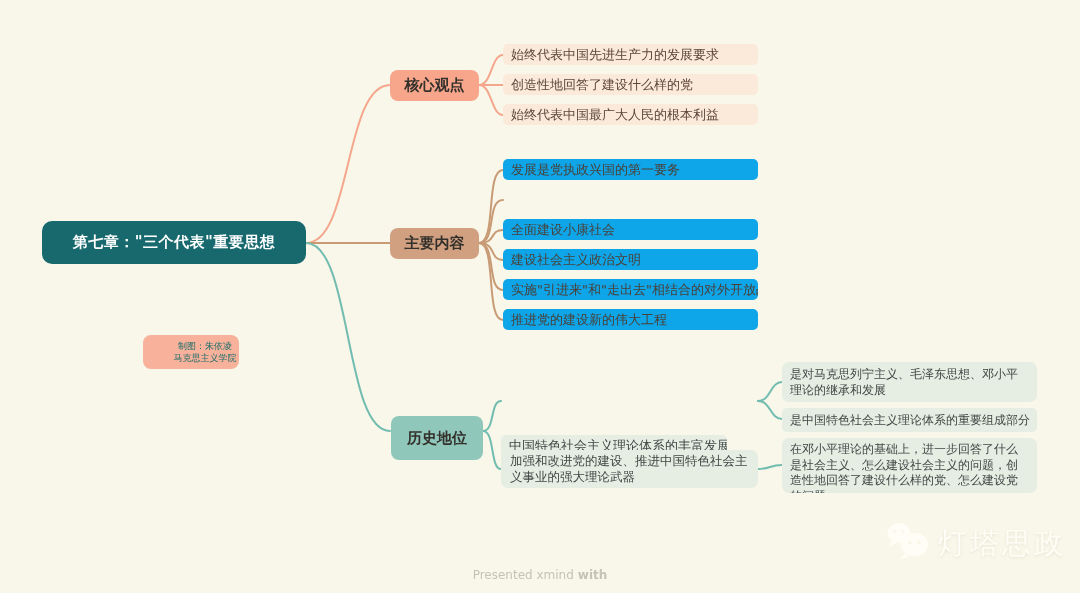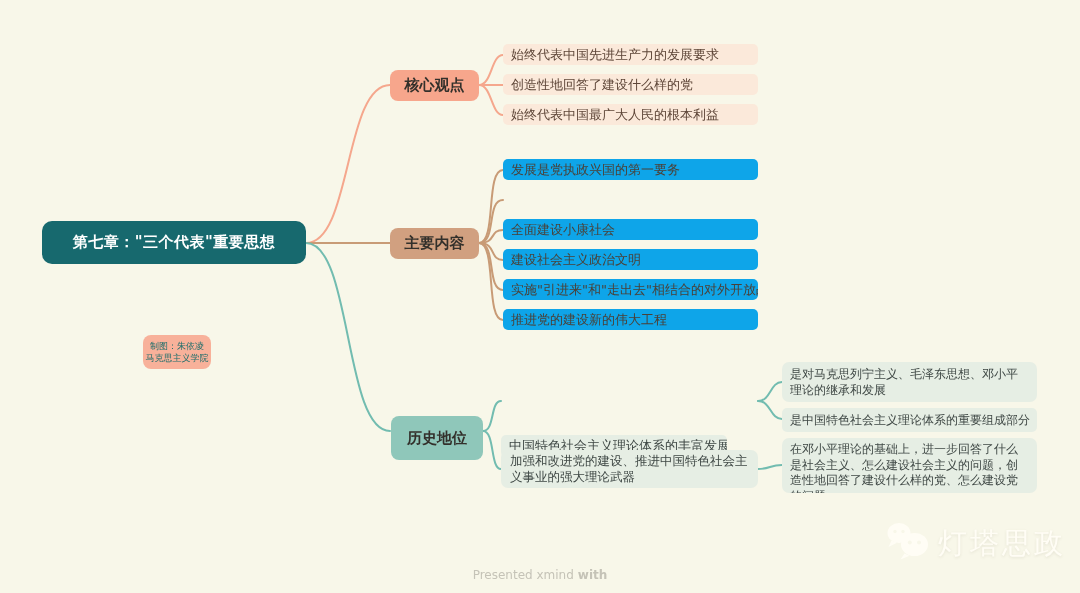--- a/index.html
+++ b/index.html
@@ -63,20 +63,21 @@
   #s1{top:362px;height:40px;padding:4px 8px;line-height:16px;}
   #s2{top:408px;height:22px;display:flex;align-items:center;padding:12px 8px;white-space:nowrap;border-radius:5px;}
   #s3{top:438px;height:55px;padding:4px 8px;line-height:15.5px;}
   
   #note{
     position:absolute;left:143px;top:335px;width:68px;height:34px;
     background:#F8B19A;border-radius:8px;color:#1E6E6B;
     font-size:9px;line-height:12px;
     display:flex;flex-direction:column;align-items:center;justify-content:center;
     text-align:center;
+    padding-left:28px;
   }
   
   #footer{
     position:absolute;left:0;right:0;bottom:11px;
     text-align:center;color:#C5C3B7;font-size:12px;
   }
   #footer .brand{font-weight:700;margin-left:4px;}
   
   #watermark{
     position:absolute;right:14px;bottom:26px;

